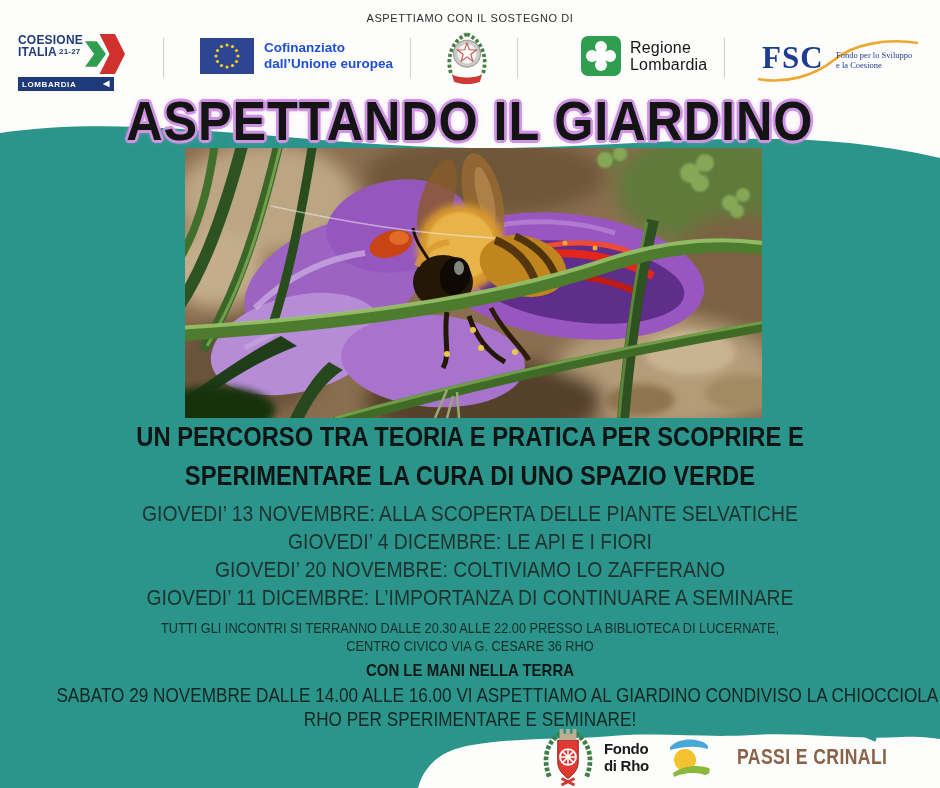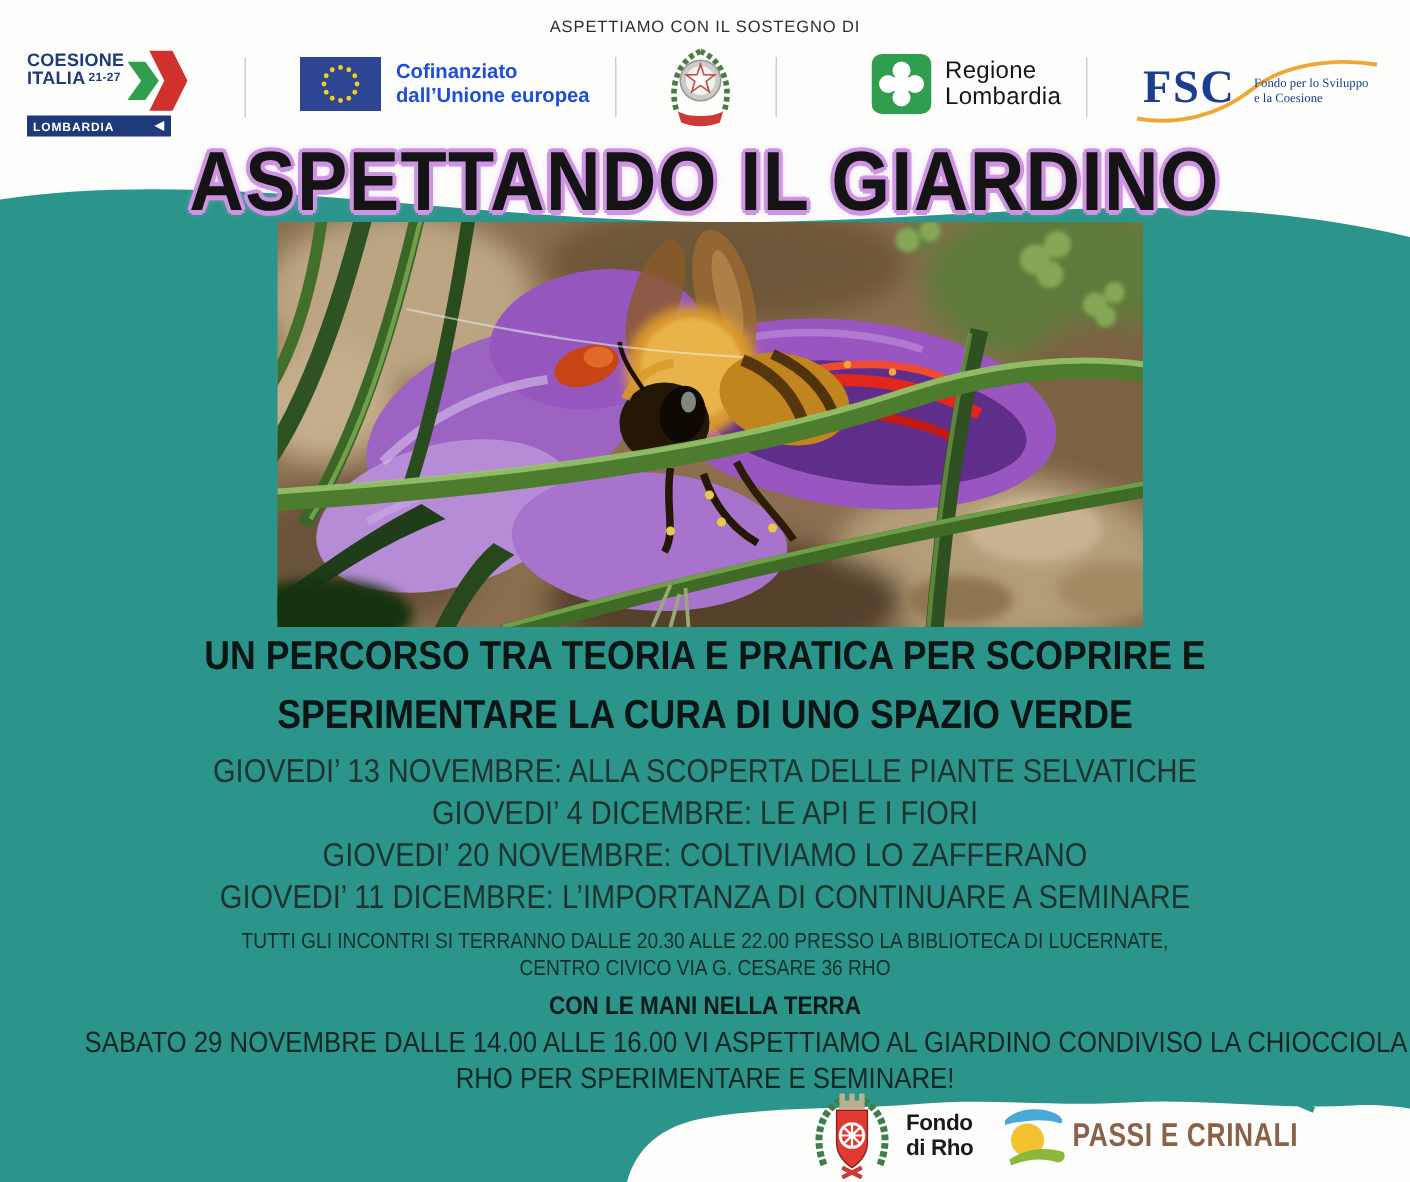--- a/index.html
+++ b/index.html
@@ -71,21 +71,21 @@
   .venue{margin-top:7px;}
   .venue .cline{font-size:14.5px;color:#15302c;line-height:18px;}
   .hands{margin-top:6px;}
   .hands .cline{font-size:17px;font-weight:bold;color:#0b1a18;line-height:20px;}
   .saturday{margin-top:3px;}
   .saturday .cline{font-size:19.5px;color:#122723;line-height:23.5px;}
   
   .footer{position:absolute;left:540px;top:728px;z-index:3;display:flex;align-items:center;gap:18px;height:58px;}
   .comune{display:flex;align-items:center;gap:8px;}
   .comune-text{font-size:15px;line-height:17px;color:#1a1a1a;font-weight:bold;letter-spacing:-.3px;}
-  .passi{display:flex;align-items:center;gap:2px;text-align:right;}
+  .passi{display:flex;align-items:center;gap:24px;text-align:right;}
   .passi-text{
     font-size:22px;font-weight:bold;color:#8a6248;white-space:nowrap;
     transform:scaleX(.8);transform-origin:left center;letter-spacing:.5px;
   }
 </style>
 </head>
 <body>
 
 <div class="poster">
 

